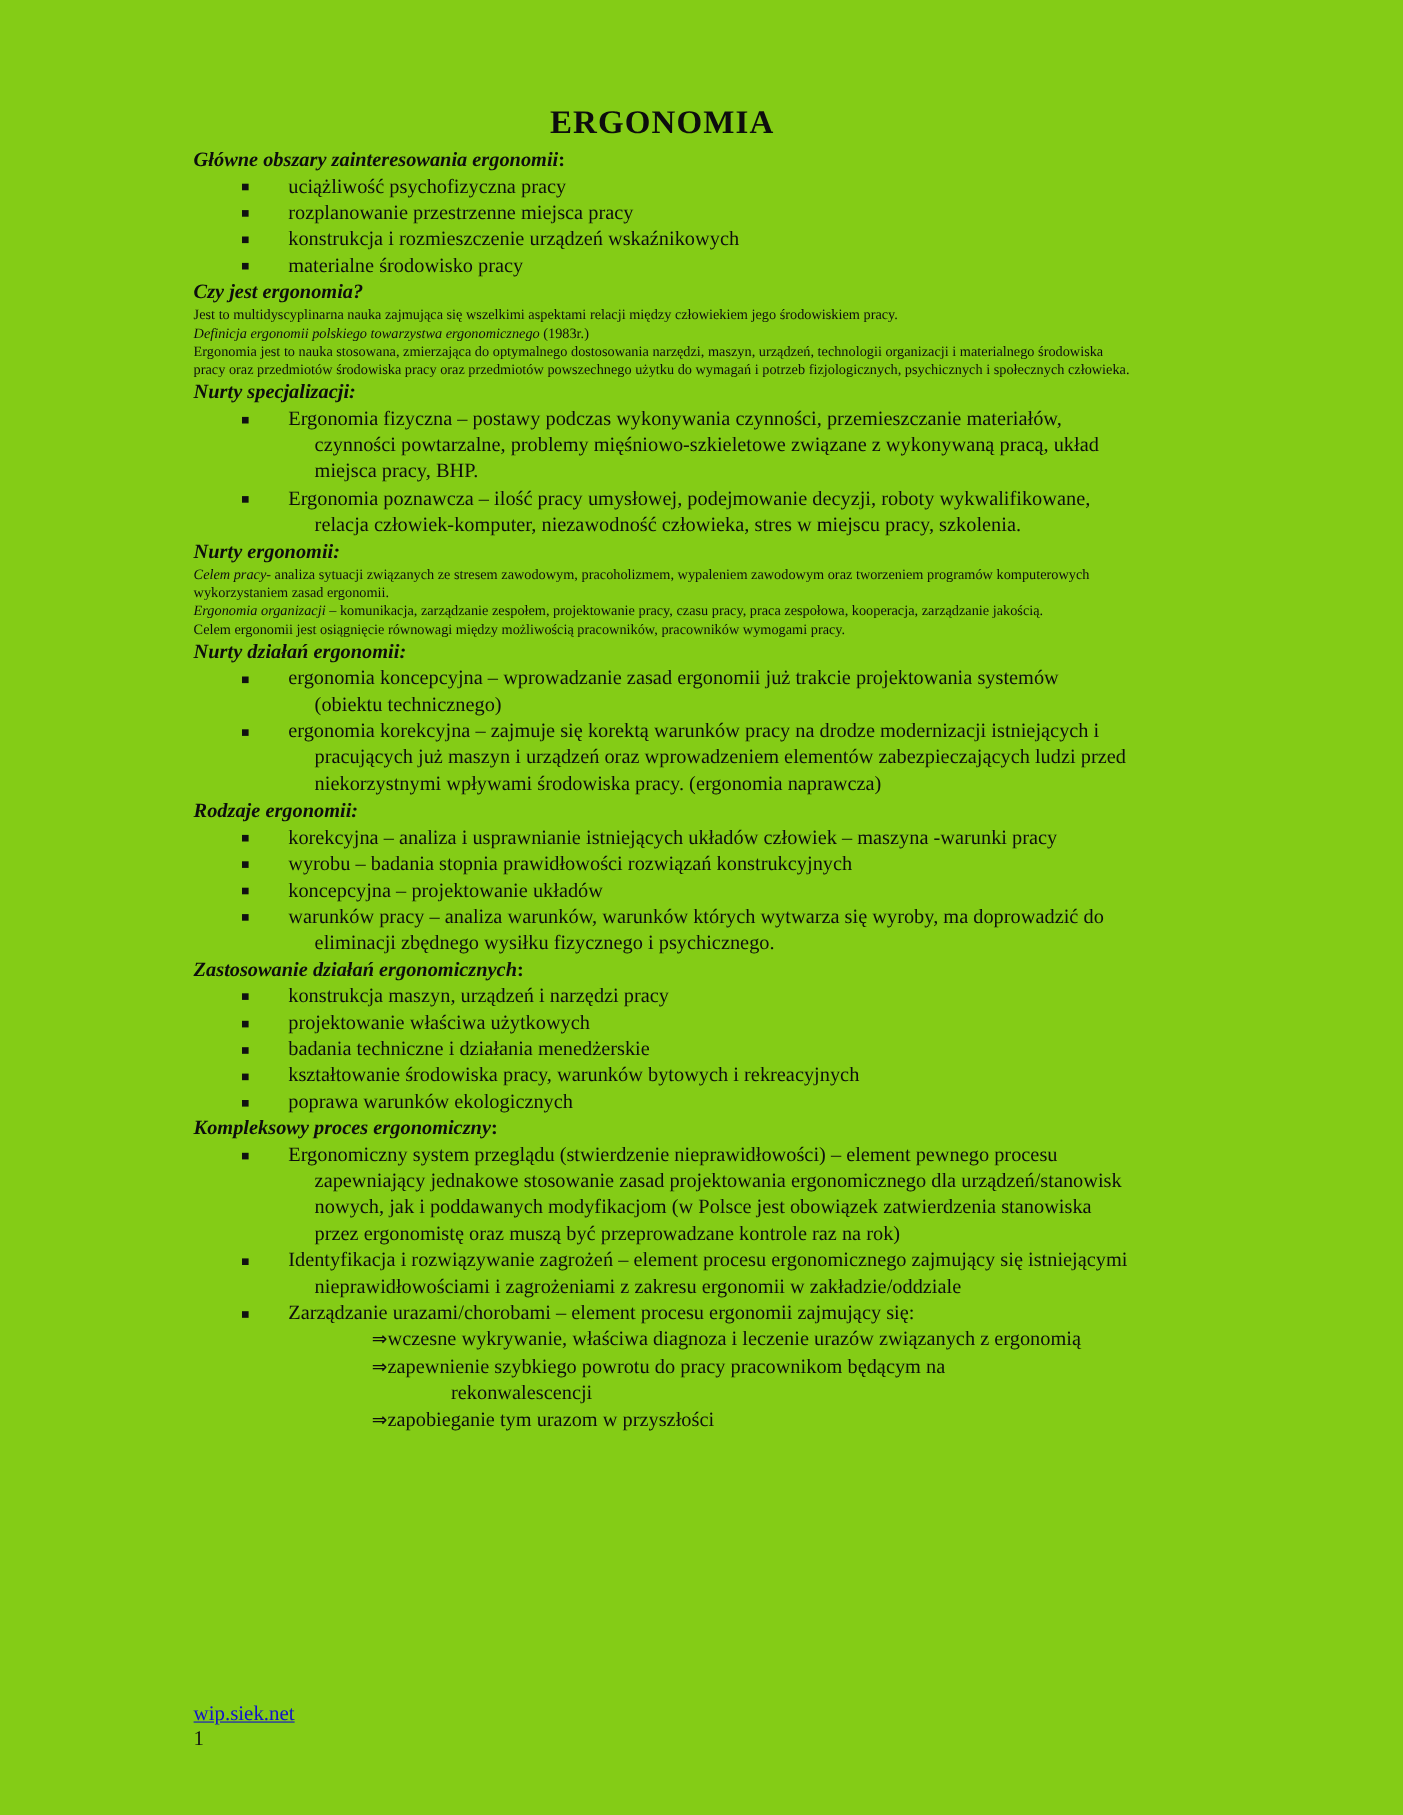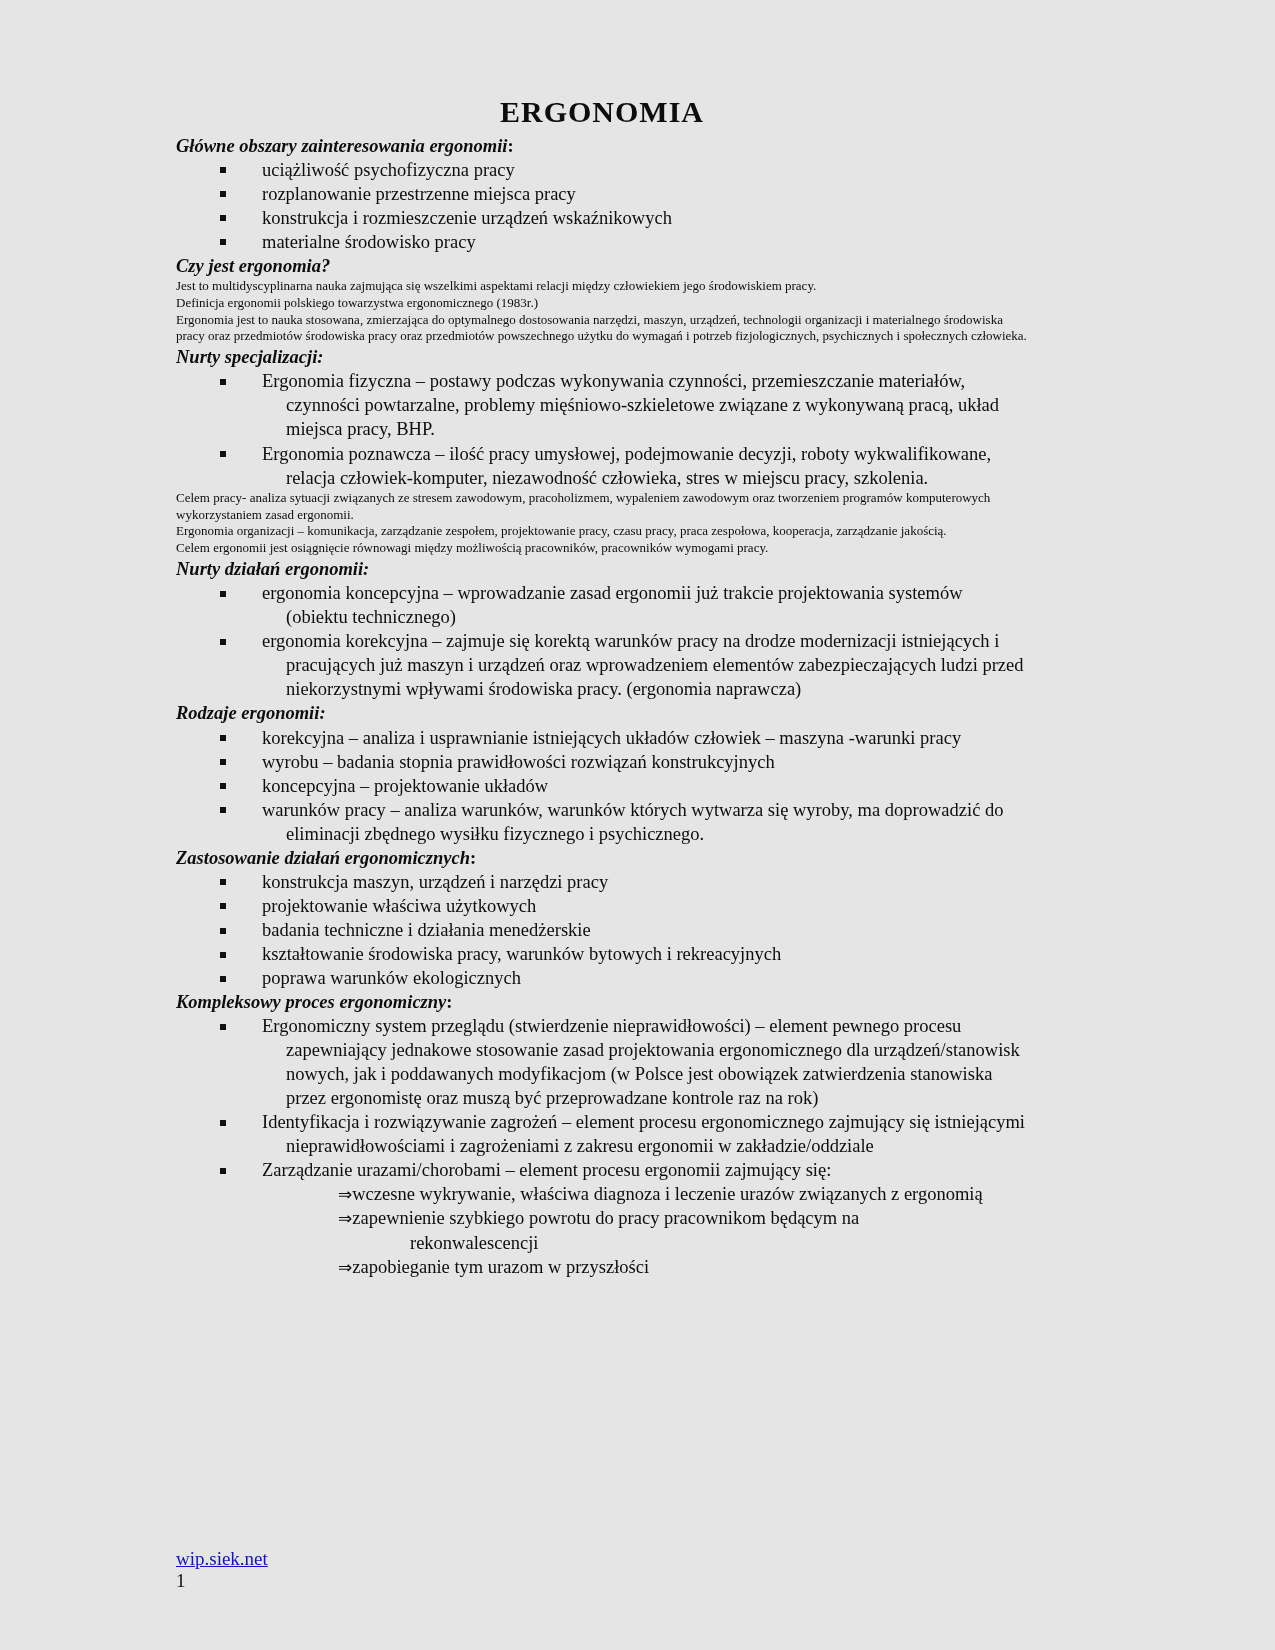--- a/index.html
+++ b/index.html
@@ -13,21 +13,21 @@
     position: relative;
     font-family: "Liberation Serif", "DejaVu Serif", serif;
     color: #0d0d0d;
     overflow: hidden;
   }
   .page {
     position: absolute;
     left: 0; top: 0;
     width: 1275px;
     height: 1650px;
-    background: #e5e5e5;
+    background: #84cc16;
   }
   .content {
     position: absolute;
     left: 176px;
     top: 96px;
     width: 852px;
   }
   .doc-title {
     text-align: center;
     font-size: 30px;
@@ -47,20 +47,21 @@
     font-style: normal;
     font-weight: bold;
   }
   .para {
     font-size: 13px;
     line-height: 1.30;
     margin: 0;
     text-align: left;
   }
   .para.ital-lead .lead {
+    font-style: italic;
   }
   .bullets {
     list-style: none;
     margin: 0;
     padding: 0;
   }
   .bullets > li {
     font-size: 18.5px;
     line-height: 1.30;
     padding-left: 14px;
@@ -172,20 +173,21 @@
       <li class="hang">
           <span class="sq"></span>
           <span class="txt">Ergonomia fizyczna – postawy podczas wykonywania czynności, przemieszczanie materiałów, czynności powtarzalne, problemy mięśniowo-szkieletowe związane z wykonywaną pracą, układ miejsca pracy, BHP.</span>
         </li>
       <li class="hang">
           <span class="sq"></span>
           <span class="txt">Ergonomia poznawcza – ilość pracy umysłowej, podejmowanie decyzji, roboty wykwalifikowane, relacja człowiek-komputer, niezawodność człowieka, stres w miejscu pracy, szkolenia.</span>
         </li>
     </ul>
 
+    <p class="head">Nurty ergonomii:</p>
 
     <p class="para ital-lead"><span class="lead">Celem pracy-</span><span> analiza sytuacji związanych ze stresem zawodowym, pracoholizmem, wypaleniem zawodowym oraz tworzeniem programów komputerowych wykorzystaniem zasad ergonomii.</span></p>
 
     <p class="para ital-lead"><span class="lead">Ergonomia organizacji</span><span> – komunikacja, zarządzanie zespołem, projektowanie pracy, czasu pracy, praca zespołowa, kooperacja, zarządzanie jakością.</span></p>
 
     <p class="para">Celem ergonomii jest osiągnięcie równowagi między możliwością pracowników, pracowników wymogami pracy.</p>
 
     <p class="head">Nurty działań ergonomii:</p>
     <ul class="bullets">
       <li class="hang">

